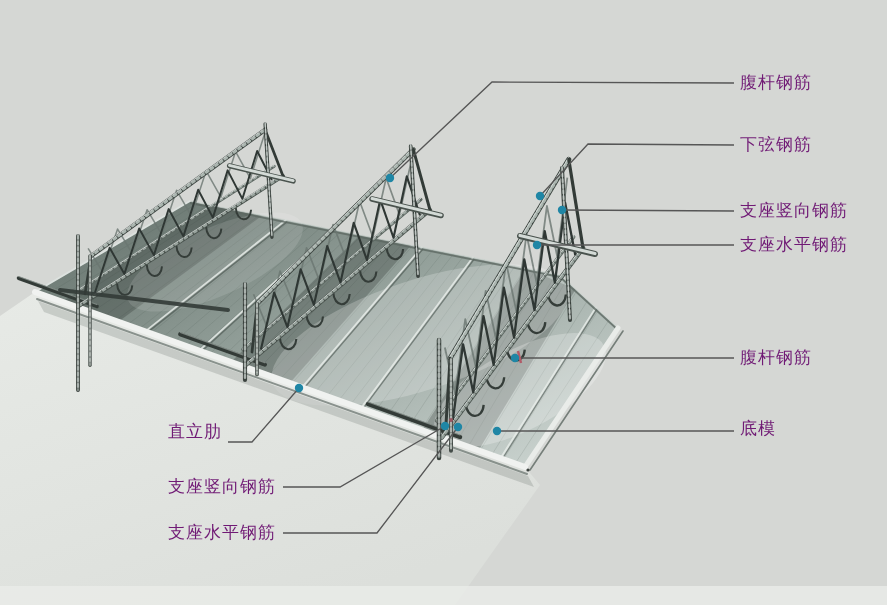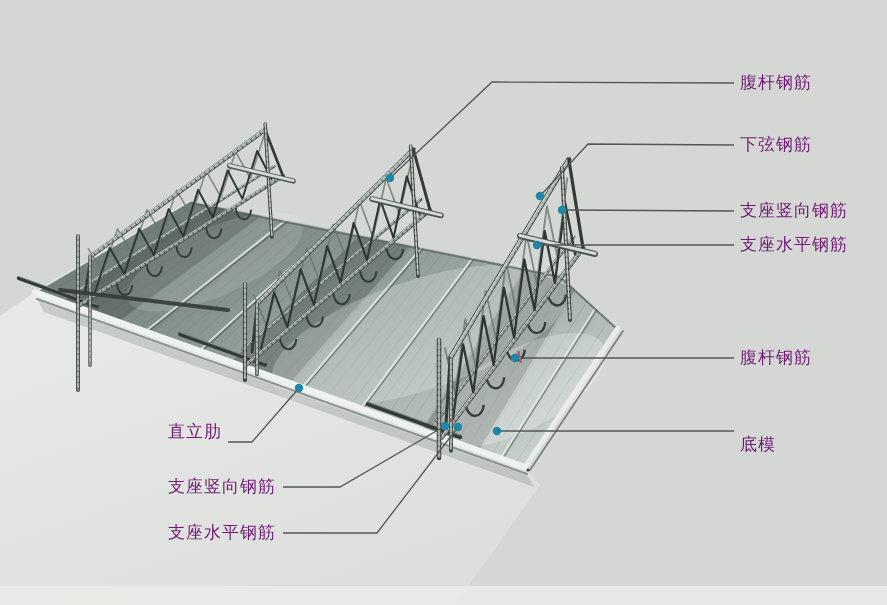--- a/index.html
+++ b/index.html
@@ -228,17 +228,17 @@
       <circle class="marker" cx="445" cy="426" r="4.2" fill="#1f86a5"></circle>
       <circle class="marker" cx="458" cy="427" r="4.2" fill="#1f86a5"></circle>
     </g>
   </svg>
 
   <div class="label" style="left:740px;top:74px">腹杆钢筋</div>
   <div class="label" style="left:740px;top:136px">下弦钢筋</div>
   <div class="label" style="left:740px;top:202px">支座竖向钢筋</div>
   <div class="label" style="left:740px;top:236px">支座水平钢筋</div>
   <div class="label" style="left:740px;top:349px">腹杆钢筋</div>
-  <div class="label" style="left:740px;top:436px">底模</div>
+  <div class="label" style="left:740px;top:420px">底模</div>
   <div class="label" style="left:168px;top:423px">直立肋</div>
   <div class="label" style="left:168px;top:478px">支座竖向钢筋</div>
   <div class="label" style="left:168px;top:524px">支座水平钢筋</div>
 </div>
 
 </body></html>

